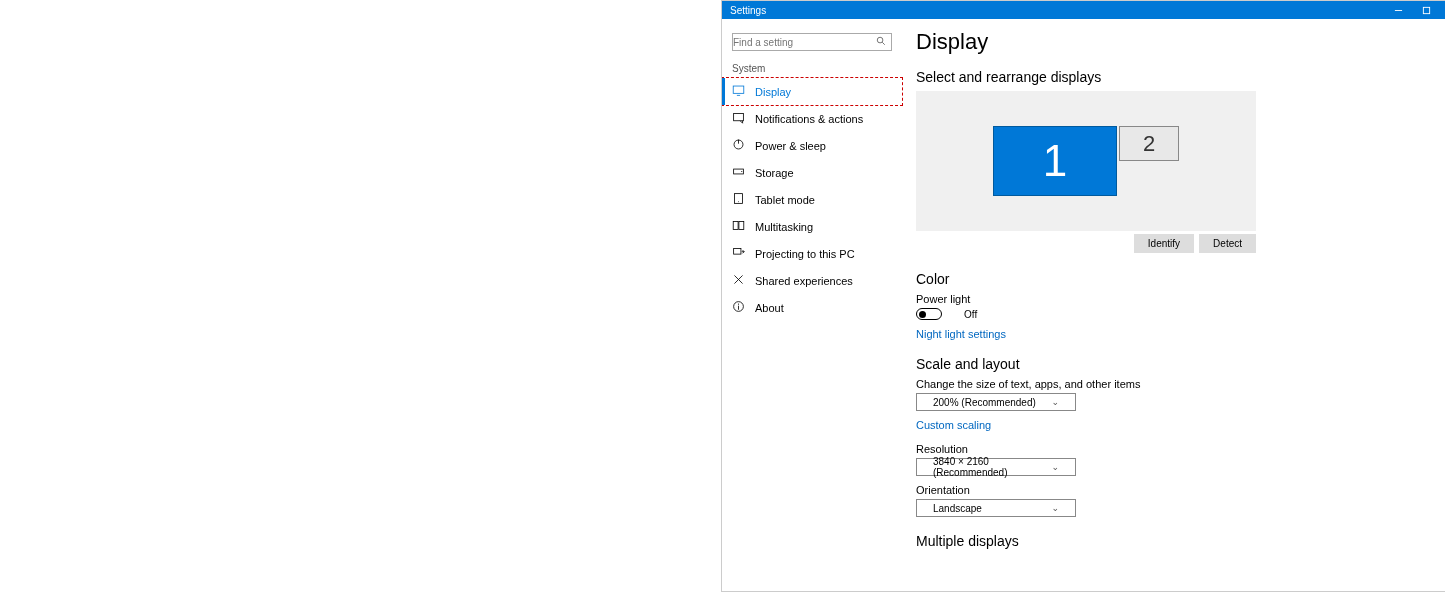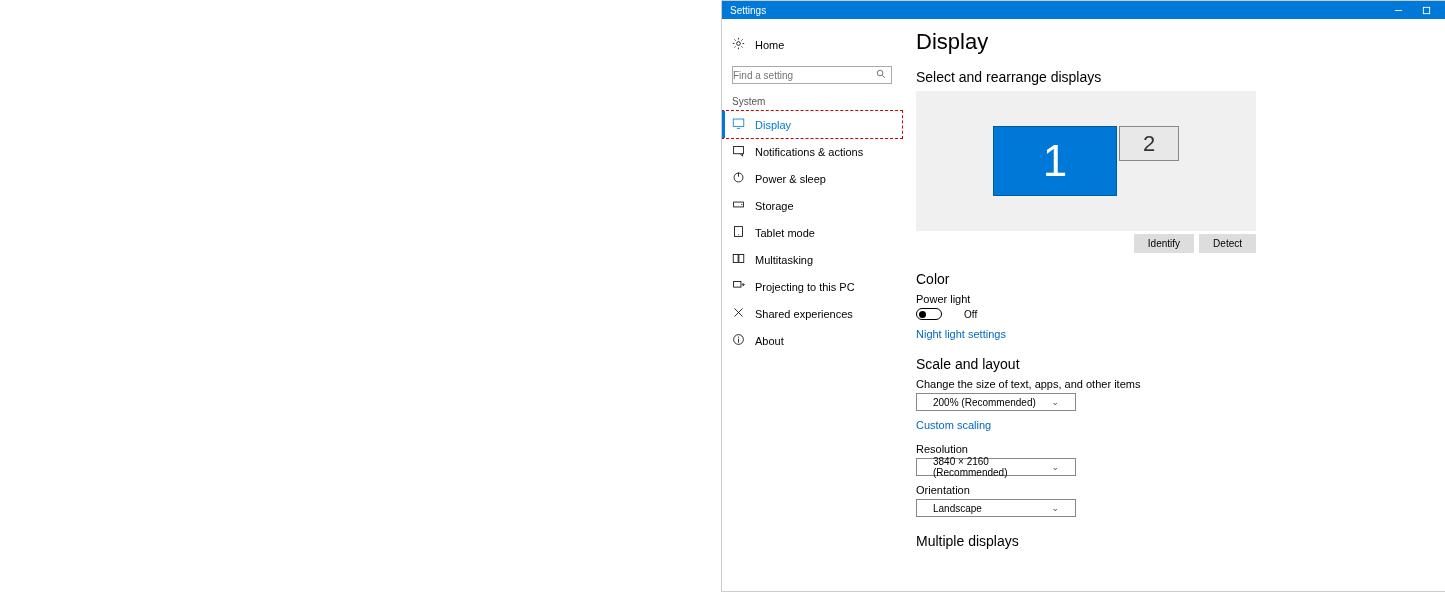--- a/index.html
+++ b/index.html
@@ -243,29 +243,20 @@
             <line x1="8" y1="2" x2="2" y2="8" stroke="#fff" stroke-width="1"></line>
           </svg>
       </div>
     </div>
   </div>
 
   <div class="content-wrap">
 
     <div class="sidebar">
 
-      <div class="home-row">
-        <span>
-          <svg viewBox="0 0 16 16">
-              <circle cx="8" cy="8" r="2.3" fill="none" stroke="#000" stroke-width="1"></circle>
-              <path d="M8 1v2M8 13v2M1 8h2M13 8h2M3 3l1.4 1.4M11.6 11.6L13 13M13 3l-1.4 1.4M4.4 11.6L3 13" stroke="#000" stroke-width="1"></path>
-            </svg>
-        </span>
-        <span>Home</span>
-      </div>
 
       <div class="search-wrap">
         <input class="search-input" placeholder="Find a setting" style="">
         <span class="search-icon-r">
           <svg width="10" height="10" viewBox="0 0 16 16">
               <circle cx="6.5" cy="6.5" r="4.5" fill="none" stroke="#555" stroke-width="1.3"></circle>
               <line x1="10" y1="10" x2="14" y2="14" stroke="#555" stroke-width="1.3"></line>
             </svg>
         </span>
       </div>

